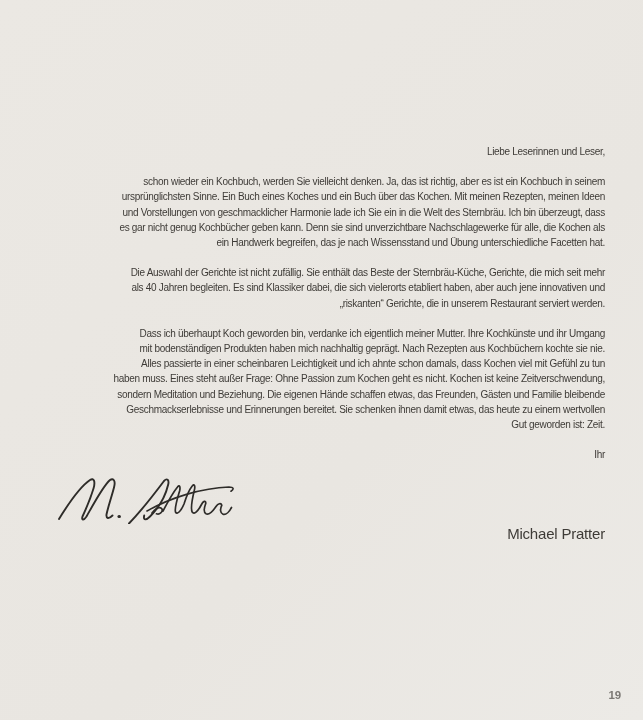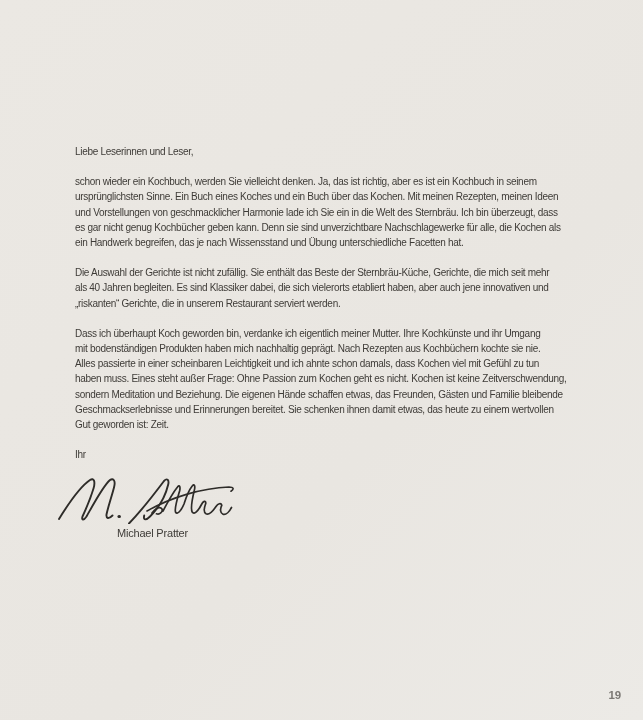--- a/index.html
+++ b/index.html
@@ -14,33 +14,34 @@
   }
   .letter {
     position: absolute;
     left: 75px;
     top: 144px;
     width: 530px;
     font-size: 10px;
     line-height: 15.2px;
     letter-spacing: -0.3px;
     color: #3e3b37;
+    text-align: right;
   }
   .letter p {
     margin: 0 0 15px 0;
     white-space: pre; 
   }
   .signature-wrap {
     margin: 2px 0 2px -18px;
     width: 182px;
     height: 47px;
   }
   .author {
     margin: 0;
-    font-size: 11px;
+    font-size: 15px;
     letter-spacing: -0.2px;
     color: #3e3b37;
     padding-left: 42px;
   }
   .page-number {
     position: absolute;
     top: 689px;
     right: 22px;
     font-size: 11.5px;
     font-weight: 700;

